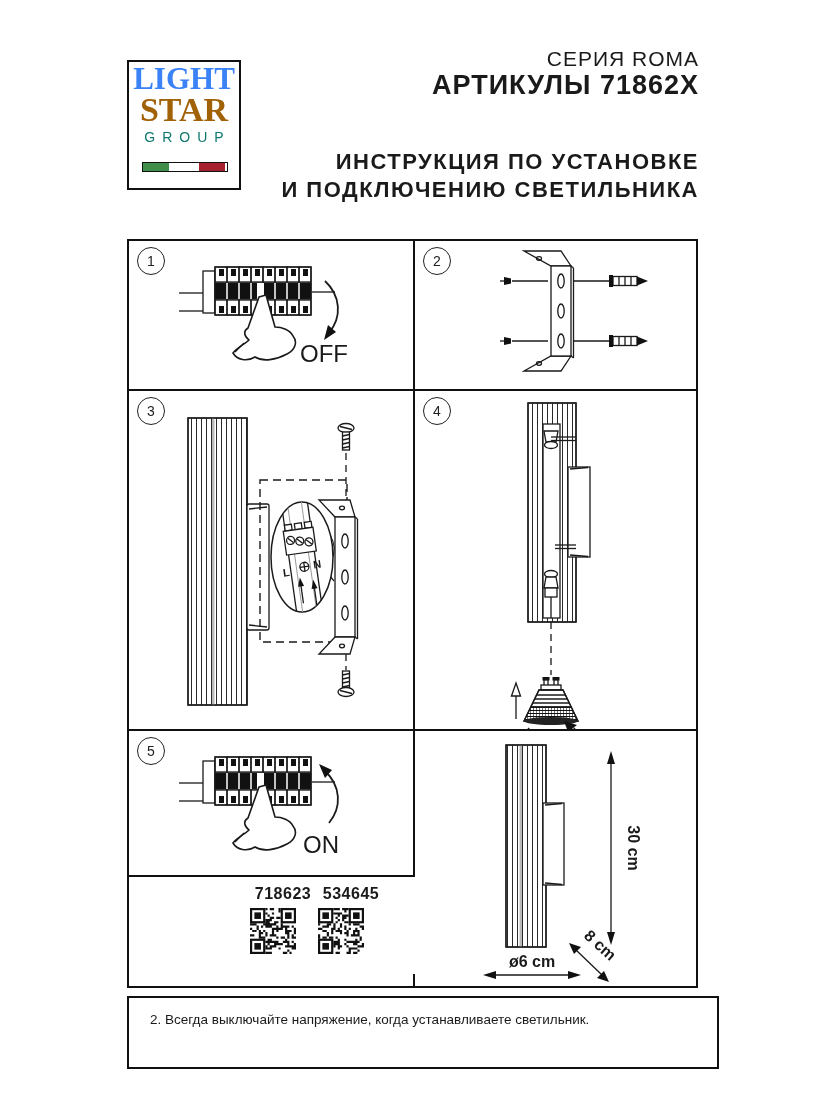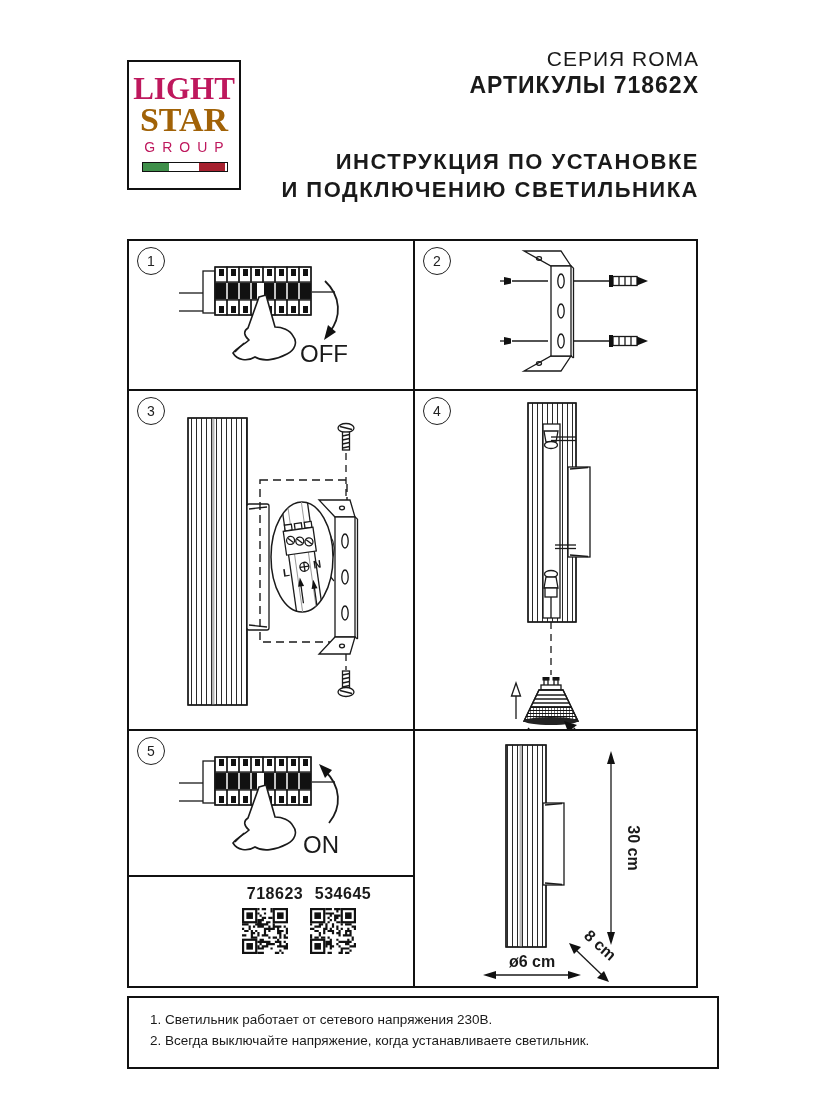--- a/index.html
+++ b/index.html
@@ -1,31 +1,31 @@
 <!DOCTYPE html>
 <html><head>
 <meta charset="utf-8">
 <style>
   html,body{margin:0;padding:0;background:#fff;}
   .page{position:relative;width:826px;height:1100px;background:#ffffff;overflow:hidden;
         font-family:"Liberation Sans",sans-serif;color:#1a1a1a;}
   
   .logo-box{position:absolute;left:127px;top:60px;width:110px;height:126px;border:2px solid #111;
             background:#fff;text-align:center;}
-  .logo-light{margin-top:12px;font-family:"Liberation Serif",serif;font-weight:bold;
-              font-size:31px;line-height:30px;letter-spacing:0;color:#be185d;}
+  .logo-light{margin-top:2px;font-family:"Liberation Serif",serif;font-weight:bold;
+              font-size:31px;line-height:30px;letter-spacing:0;color:#3b82f6;}
   .logo-star{font-family:"Liberation Serif",serif;font-weight:bold;font-size:34px;line-height:32px;color:#a16207;}
-  .logo-group{margin-top:3px;font-size:14px;letter-spacing:7px;text-indent:7px;color:#be185d;line-height:16px;}
+  .logo-group{margin-top:3px;font-size:14px;letter-spacing:7px;text-indent:7px;color:#0f766e;line-height:16px;}
   .logo-flag{position:absolute;left:13px;bottom:16px;width:84px;height:8px;border:1px solid #111;
              display:flex;}
   .logo-flag span{height:100%;}
   
   .header{position:absolute;right:127px;top:46px;text-align:right;}
   .h-series{font-size:21px;font-weight:normal;letter-spacing:1px;line-height:26px;}
-  .h-articles{font-size:23px;font-weight:bold;letter-spacing:1px;line-height:26px;}
+  .h-articles{font-size:27px;font-weight:bold;letter-spacing:1px;line-height:26px;}
   .h-title{margin-top:50px;font-size:22px;font-weight:bold;letter-spacing:1.5px;line-height:28px;}
   
   .grid{position:absolute;left:127px;top:239px;width:567px;height:745px;border:2px solid #111;background:#fff;}
   .gl{position:absolute;background:#111;}
   .cell{position:absolute;background:#fff;}
   .badge{position:absolute;left:8px;top:6px;width:26px;height:26px;border:1.5px solid #222;
          border-radius:50%;display:flex;align-items:center;justify-content:center;
          font-size:14px;color:#222;background:#fff;z-index:3;}
   svg{display:block;}
   svg text{font-family:"Liberation Sans",sans-serif;}
@@ -395,21 +395,21 @@
           </g>
           <path d="M130,56 L137,54 L146,86 C153,86 161,89 164,95 C169,101 166,109 158,113 C147,119 134,121 126,116 C118,121 108,119 104,112 C109,106 116,103 120,99 C115,95 114,90 119,87 Z" fill="#fff" stroke-width="1.6"></path>
           <line x1="106" y1="111" x2="115" y2="102"></line>
           <path d="M200,92 C213,76 212,55 196,40" stroke-width="1.8"></path>
           <polygon points="190,33 203,39 196,47" fill="#111" stroke="none"></polygon>
         </g>
         <text x="174" y="122" font-size="24" fill="#1a1a1a">ON</text>
       </svg>
     </div>
 
-    <div class="cell" style="left:0;top:636px;width:284px;height:97px">
+    <div class="cell" style="left:8px;top:636px;width:284px;height:97px">
       <div class="qr-wrap">
         <div class="qr-col" style="left:113px">
           <div class="qr-label">718623</div>
           <svg class="qr" width="46" height="46" viewBox="0 0 42 42">
               <path d="M14,0h2v2h-2zM18,0h2v2h-2zM20,0h2v2h-2zM26,0h2v2h-2zM26,2h2v2h-2zM14,4h2v2h-2zM20,4h2v2h-2zM16,6h2v2h-2zM18,8h2v2h-2zM20,8h2v2h-2zM24,8h2v2h-2zM26,8h2v2h-2zM14,10h2v2h-2zM16,10h2v2h-2zM18,10h2v2h-2zM14,12h2v2h-2zM16,12h2v2h-2zM22,12h2v2h-2zM24,12h2v2h-2zM0,14h2v2h-2zM2,14h2v2h-2zM4,14h2v2h-2zM12,14h2v2h-2zM14,14h2v2h-2zM16,14h2v2h-2zM18,14h2v2h-2zM20,14h2v2h-2zM22,14h2v2h-2zM28,14h2v2h-2zM6,16h2v2h-2zM10,16h2v2h-2zM14,16h2v2h-2zM16,16h2v2h-2zM18,16h2v2h-2zM24,16h2v2h-2zM28,16h2v2h-2zM30,16h2v2h-2zM32,16h2v2h-2zM34,16h2v2h-2zM38,16h2v2h-2zM0,18h2v2h-2zM6,18h2v2h-2zM20,18h2v2h-2zM22,18h2v2h-2zM24,18h2v2h-2zM26,18h2v2h-2zM28,18h2v2h-2zM32,18h2v2h-2zM40,18h2v2h-2zM2,20h2v2h-2zM4,20h2v2h-2zM8,20h2v2h-2zM12,20h2v2h-2zM20,20h2v2h-2zM24,20h2v2h-2zM32,20h2v2h-2zM34,20h2v2h-2zM36,20h2v2h-2zM40,20h2v2h-2zM8,22h2v2h-2zM10,22h2v2h-2zM14,22h2v2h-2zM20,22h2v2h-2zM32,22h2v2h-2zM34,22h2v2h-2zM40,22h2v2h-2zM0,24h2v2h-2zM2,24h2v2h-2zM8,24h2v2h-2zM14,24h2v2h-2zM18,24h2v2h-2zM20,24h2v2h-2zM22,24h2v2h-2zM34,24h2v2h-2zM38,24h2v2h-2zM8,26h2v2h-2zM10,26h2v2h-2zM12,26h2v2h-2zM24,26h2v2h-2zM28,26h2v2h-2zM30,26h2v2h-2zM34,26h2v2h-2zM38,26h2v2h-2zM40,26h2v2h-2zM16,28h2v2h-2zM18,28h2v2h-2zM32,28h2v2h-2zM14,30h2v2h-2zM16,30h2v2h-2zM18,30h2v2h-2zM20,30h2v2h-2zM22,30h2v2h-2zM24,30h2v2h-2zM30,30h2v2h-2zM32,30h2v2h-2zM34,30h2v2h-2zM38,30h2v2h-2zM16,32h2v2h-2zM22,32h2v2h-2zM24,32h2v2h-2zM26,32h2v2h-2zM28,32h2v2h-2zM34,32h2v2h-2zM40,32h2v2h-2zM14,34h2v2h-2zM18,34h2v2h-2zM20,34h2v2h-2zM22,34h2v2h-2zM32,34h2v2h-2zM34,34h2v2h-2zM36,34h2v2h-2zM38,34h2v2h-2zM40,34h2v2h-2zM14,36h2v2h-2zM16,36h2v2h-2zM18,36h2v2h-2zM26,36h2v2h-2zM38,36h2v2h-2zM40,36h2v2h-2zM34,38h2v2h-2zM14,40h2v2h-2zM16,40h2v2h-2zM18,40h2v2h-2zM30,40h2v2h-2zM32,40h2v2h-2zM36,40h2v2h-2z" fill="#111"></path>
               <rect x="0" y="0" width="14" height="14" fill="#111"></rect>
               <rect x="2" y="2" width="10" height="10" fill="#fff"></rect>
               <rect x="4" y="4" width="6" height="6" fill="#111"></rect>
               <rect x="28" y="0" width="14" height="14" fill="#111"></rect>
               <rect x="30" y="2" width="10" height="10" fill="#fff"></rect>
@@ -465,17 +465,16 @@
           <polygon points="153,240 166,244 153,248" fill="#111" stroke="none"></polygon>
         </g>
         <text transform="translate(213,117) rotate(90)" text-anchor="middle" font-size="16" font-weight="bold" fill="#1a1a1a">30 cm</text>
         <text transform="translate(168,206) rotate(42)" font-size="16" font-weight="bold" fill="#1a1a1a">8 cm</text>
         <text x="117" y="236" text-anchor="middle" font-size="16" font-weight="bold" fill="#1a1a1a">ø6 cm</text>
       </svg>
     </div>
   </div>
 
   <div class="notes">
-    <div>1. Светильник работает от сетевого напряжения 230В.</div>
     <div>2. Всегда выключайте напряжение, когда устанавливаете светильник.</div>
   </div>
 
 </div>
 
 </body></html>

